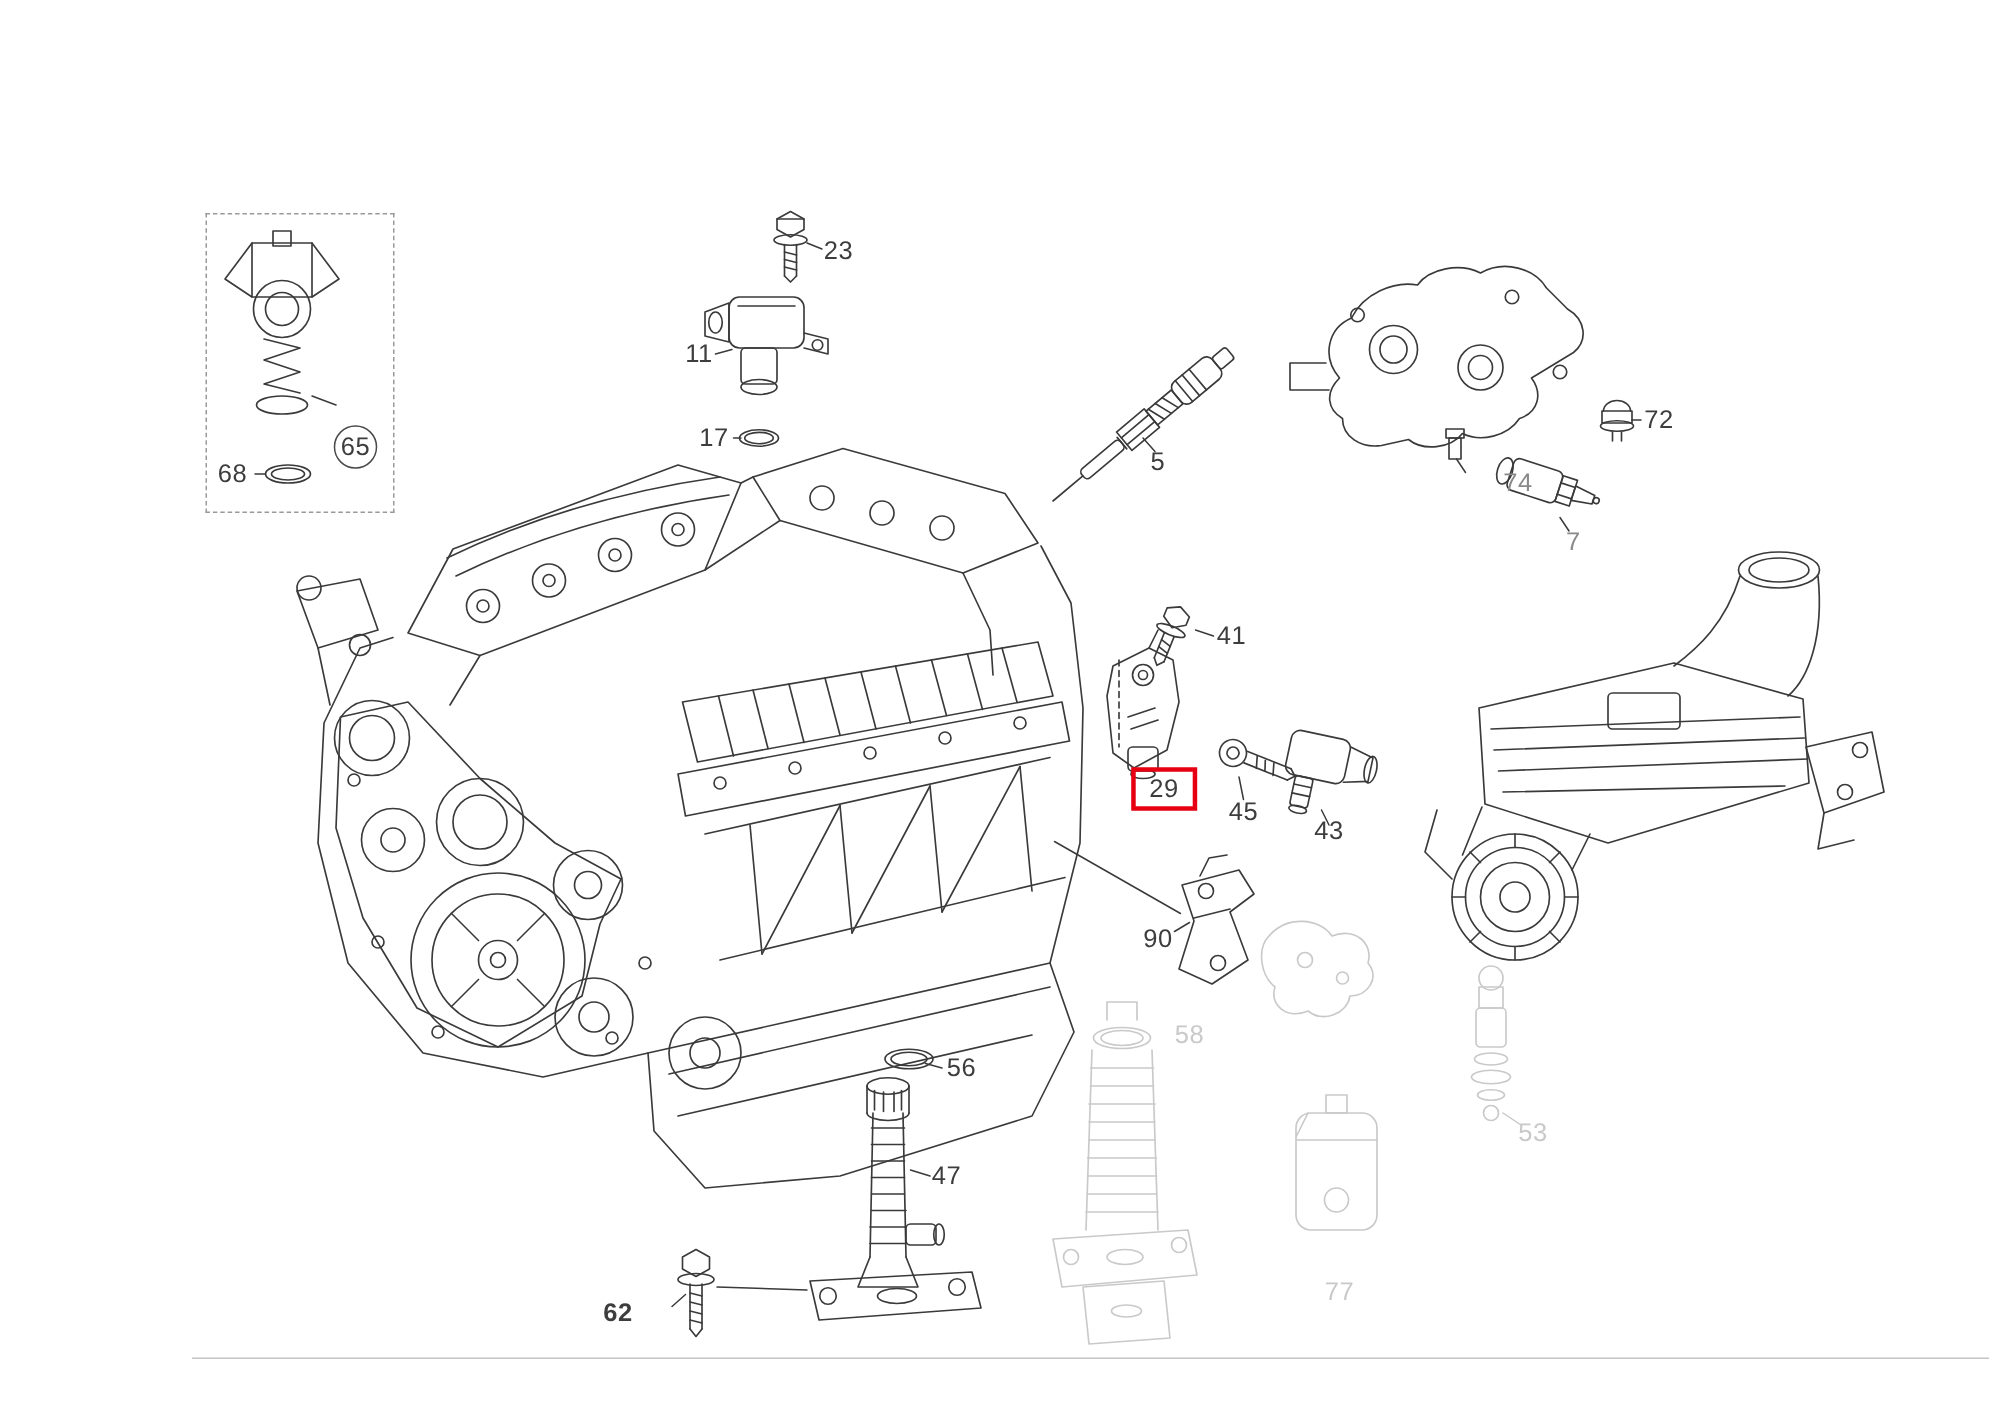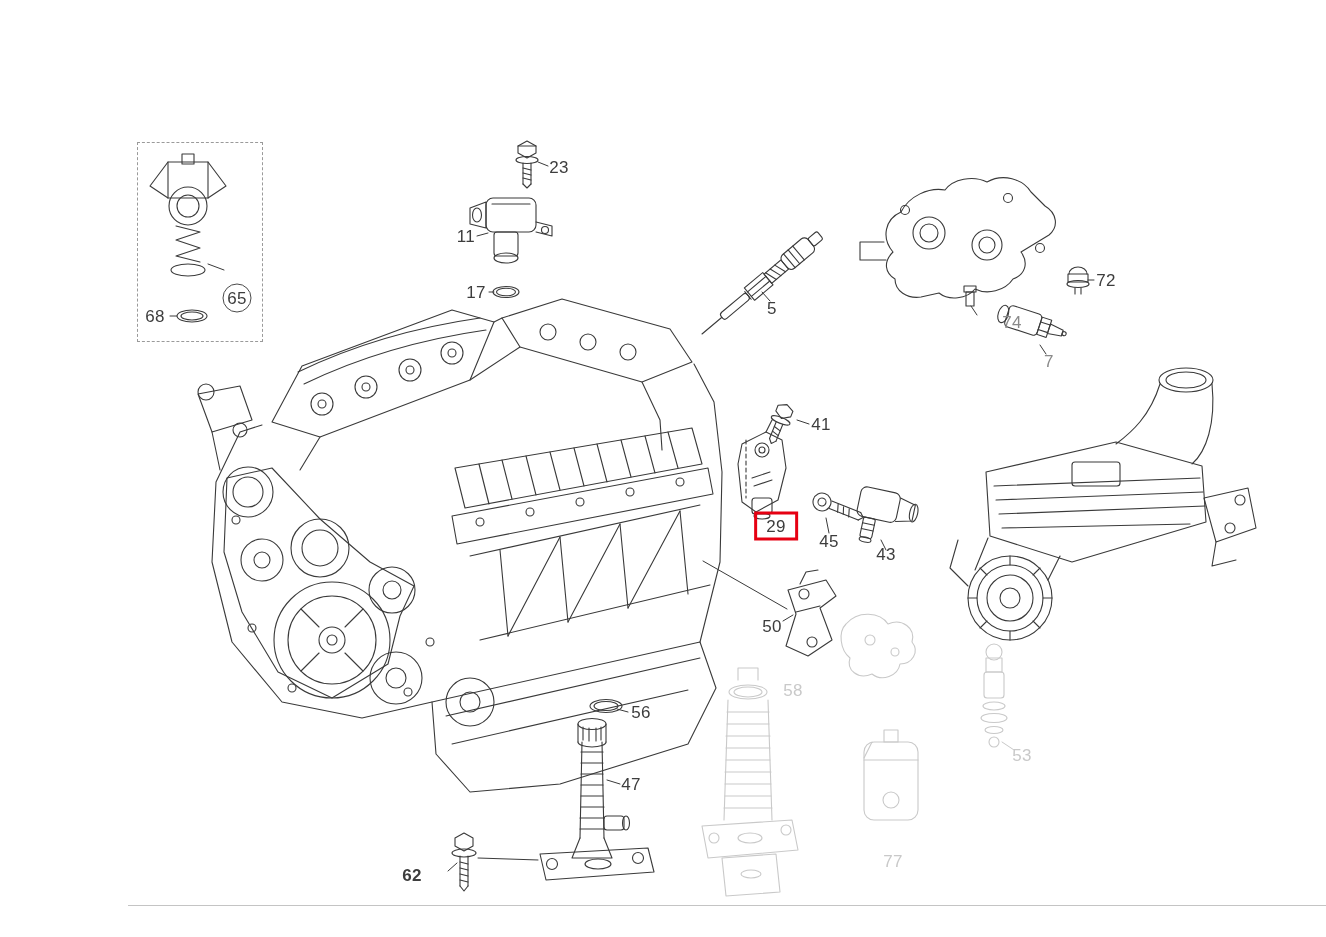--- a/index.html
+++ b/index.html
@@ -448,21 +448,21 @@
       <div class="callout plain" style="left: 466px; top: 236px;">11</div>
       <div class="callout plain" style="left: 476px; top: 292px;">17</div>
       <div class="callout plain" style="left: 772px; top: 308px;">5</div>
       <div class="callout plain" style="left: 1106px; top: 280px;">72</div>
       <div class="callout muted" style="left: 984px; top: 322px; margin-left: 28px;">74</div>
       <div class="callout muted" style="left: 1049px; top: 361px;">7</div>
       <div class="callout plain" style="left: 821px; top: 424px;">41</div>
       <div class="callout highlighted" style="left: 776px; top: 526px;">29</div>
       <div class="callout plain" style="left: 829px; top: 541px;">45</div>
       <div class="callout plain" style="left: 886px; top: 554px;">43</div>
-      <div class="callout plain" style="left: 772px; top: 626px;">50</div>
+      <div class="callout plain" style="left: 772px; top: 626px;">90</div>
       <div class="callout plain" style="left: 641px; top: 712px;">56</div>
       <div class="callout plain" style="left: 631px; top: 784px;">47</div>
       <div class="callout plain" style="left: 412px; top: 875px; font-weight: bold;">62</div>
       <div class="callout faint" style="left: 793px; top: 690px; text-align: right;">58</div>
       <div class="callout faint" style="left: 893px; top: 829px; margin-top: 32px;">77</div>
       <div class="callout faint" style="left: 1022px; top: 755px;">53</div>
     </div>
 
   <div class="footer-line"></div>
 

